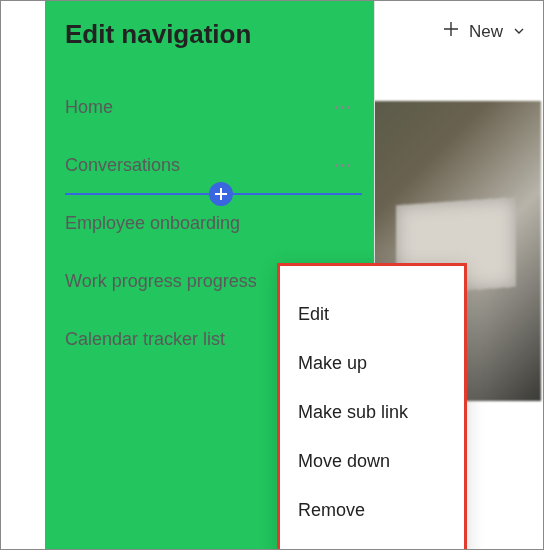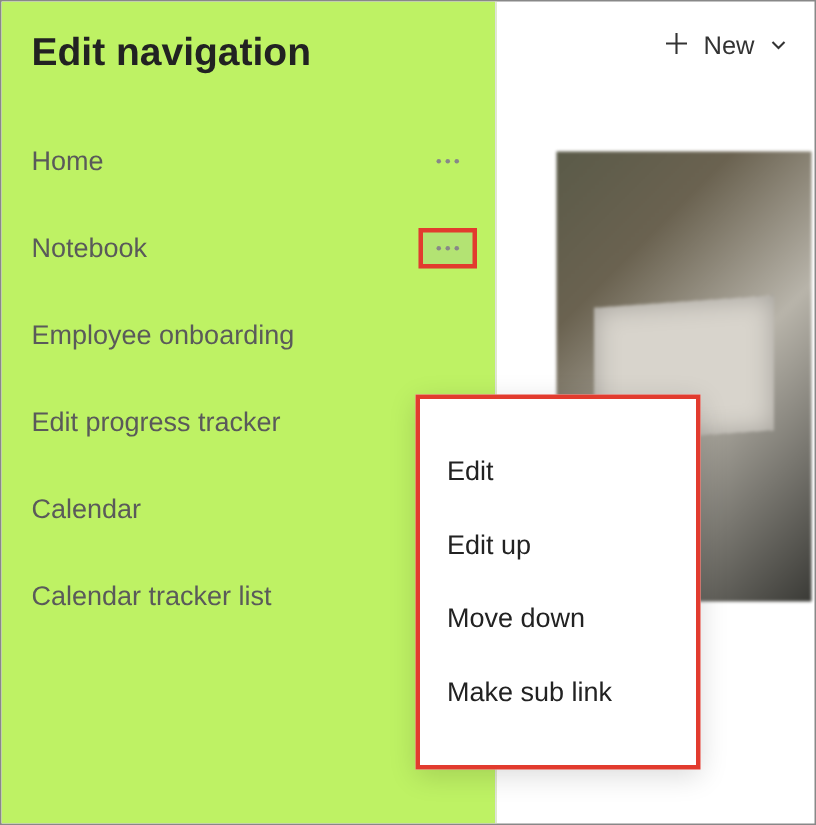--- a/index.html
+++ b/index.html
@@ -8,23 +8,24 @@
     width: 544px; height: 550px;
     background: #fff;
     position: relative;
     overflow: hidden;
     border: 1px solid #888;
   }
   .panel {
     width: 330px; height: 100%;
     border-right: 1px solid #e0e0e0;
     padding: 18px 0 0 20px;
-    background: #bef264;
+    background: #22c55e;
     position: relative;
     z-index: 2;
+    margin-left: 44px;
   }
   .panel h1 {
     font-size: 26px;
     font-weight: 600;
     color: #222;
     margin-bottom: 28px;
   }
   .nav-item {
     display: flex;
     align-items: center;
@@ -72,21 +73,21 @@
     content: "";
     position: absolute;
     left: -6px; top: -6px; right: -6px; bottom: -6px;
     background: rgba(120,140,200,0.15);
     border: 3px solid #e23b2e;
     z-index: -1;
   }
   .toolbar {
     position: absolute;
     top: 20px; right: 18px;
-    display: flex; 
+    display: flex; align-items: center;
     gap: 10px;
     color: #333;
     font-size: 17px;
     z-index: 1;
   }
   .toolbar .plus svg { width: 16px; height: 16px; }
   .toolbar .chev svg { width: 12px; height: 12px; }
   .bgimg {
     position: absolute;
     top: 100px; left: 370px;
@@ -143,46 +144,50 @@
 
   <div class="nav-item">
     <span>Home</span>
     <span class="dots">
         <span></span>
         <span></span>
         <span></span>
       </span>
   </div>
 
-
   <div class="nav-item">
-    <span>Notebook</span>
-    <span class="dots dots-active">
+    <span>Conversations</span>
+    <span class="dots">
         <span></span>
         <span></span>
         <span></span>
       </span>
+    <div class="insert-line"></div>
+    <div class="insert-badge">
+      <svg viewBox="0 0 14 14">
+          <path d="M7 1v12M1 7h12" stroke="#fff" stroke-width="2" fill="none"></path>
+        </svg>
+    </div>
   </div>
+
 
   <div class="nav-item">
     <span>Employee onboarding</span>
   </div>
 
   <div class="nav-item">
-    <span>Edit progress tracker</span>
+    <span>Work progress progress</span>
   </div>
 
 
-  <div class="nav-item">
-    <span>Calendar</span>
-  </div>
 
   <div class="nav-item">
     <span>Calendar tracker list</span>
   </div>
 </div>
 
 <div class="menu">
   <div class="menu-item">Edit</div>
-  <div class="menu-item">Edit up</div>
+  <div class="menu-item">Make up</div>
+  <div class="menu-item">Make sub link</div>
   <div class="menu-item">Move down</div>
-  <div class="menu-item">Make sub link</div>
+  <div class="menu-item">Remove</div>
 </div>
 
 </body></html>

